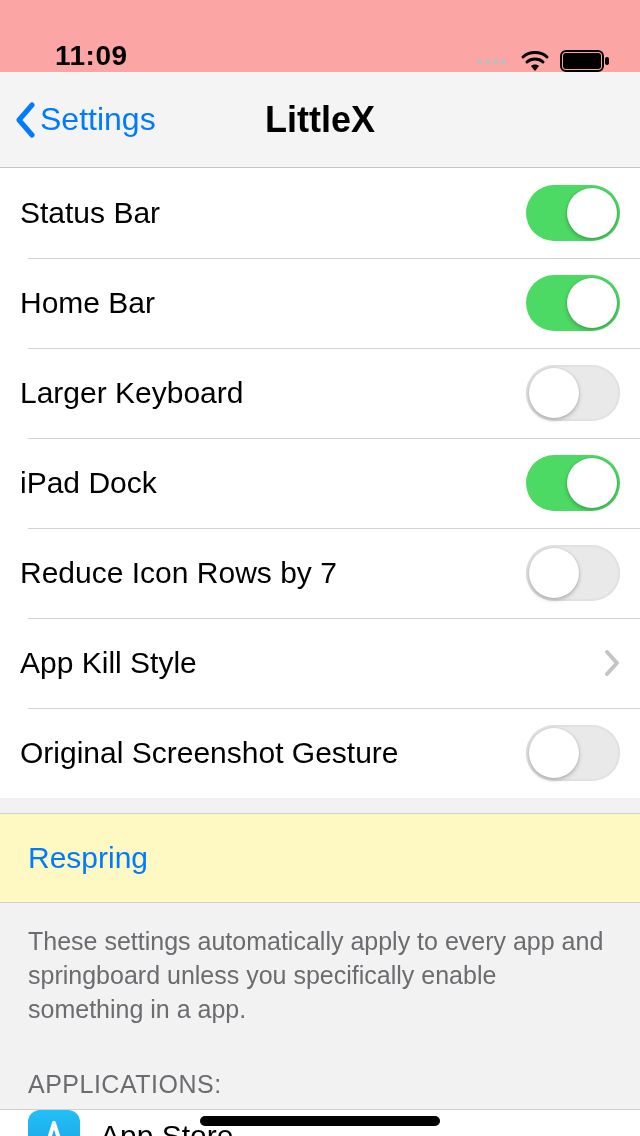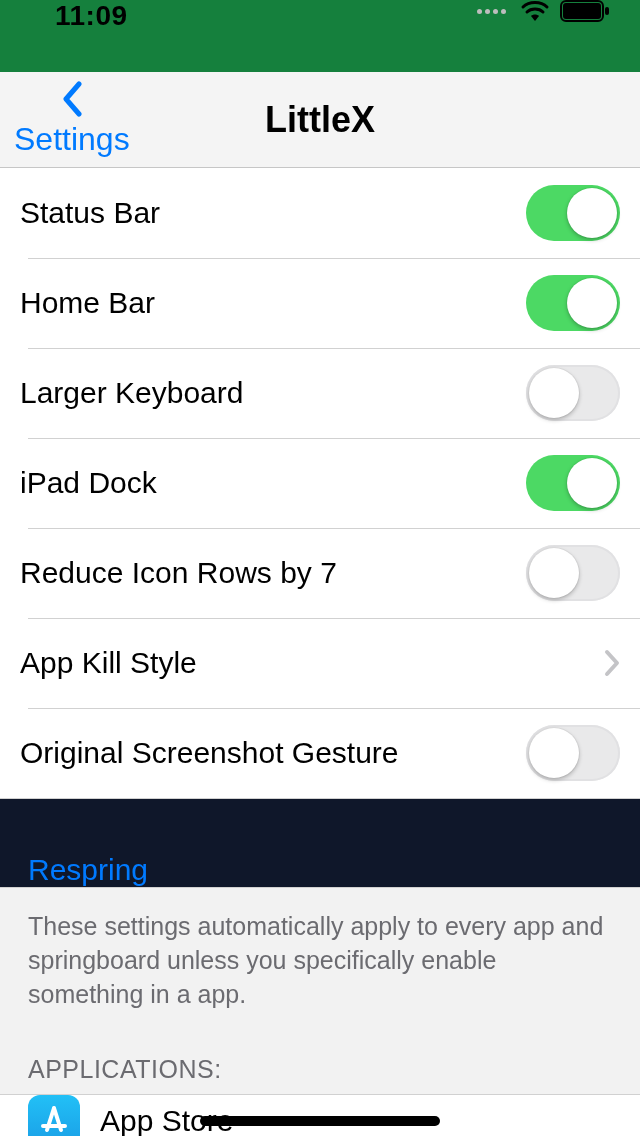--- a/index.html
+++ b/index.html
@@ -10,24 +10,24 @@
     background: #f2f2f2;
     color: #000;
     overflow: hidden;
     position: relative;
   }
 
   
   .status-bar {
     height: 72px;
     display: flex;
-    align-items: flex-start;
+    align-items: flex-end;
     justify-content: space-between;
     padding: 0 30px 0 55px;
-    background: #15803d;
+    background: #fca5a5;
   }
   .status-time {
     font-size: 28px;
     font-weight: 600;
     letter-spacing: 0.5px;
   }
   .status-right {
     display: flex;
     align-items: center;
     gap: 10px;
@@ -54,21 +54,20 @@
   }
   .back-button {
     position: absolute;
     left: 14px;
     display: flex;
     align-items: center;
     color: #007aff;
     font-size: 32px;
     gap: 4px;
     cursor: pointer;
-    flex-direction: column;
   }
   .back-chevron svg { display: block; }
   .nav-title {
     margin: 12px auto;
     font-size: 36px;
     font-weight: 600;
   }
 
   
   .list { background: #fff; }
@@ -114,27 +113,28 @@
     width: 50px; height: 50px;
     background: #fff;
     border-radius: 50%;
     box-shadow: 0 2px 4px rgba(0,0,0,0.25), 0 0 0 1px rgba(0,0,0,0.04);
     transition: none;
   }
   .toggle.on .knob { left: 41px; }
 
   
   .respring-row {
-    background: #0f172a;
+    background: #fef9c3;
     height: 90px;
     display: flex;
-    align-items: flex-end;
+    align-items: center;
     padding: 0 28px;
     border-top: 1px solid #d1d1d1;
     border-bottom: 1px solid #d1d1d1;
+    margin-top: 15px;
   }
   .respring-label {
     color: #007aff;
     font-size: 30px;
   }
 
   
   .footer-text {
     padding: 22px 28px 8px 28px;
     font-size: 25px;

